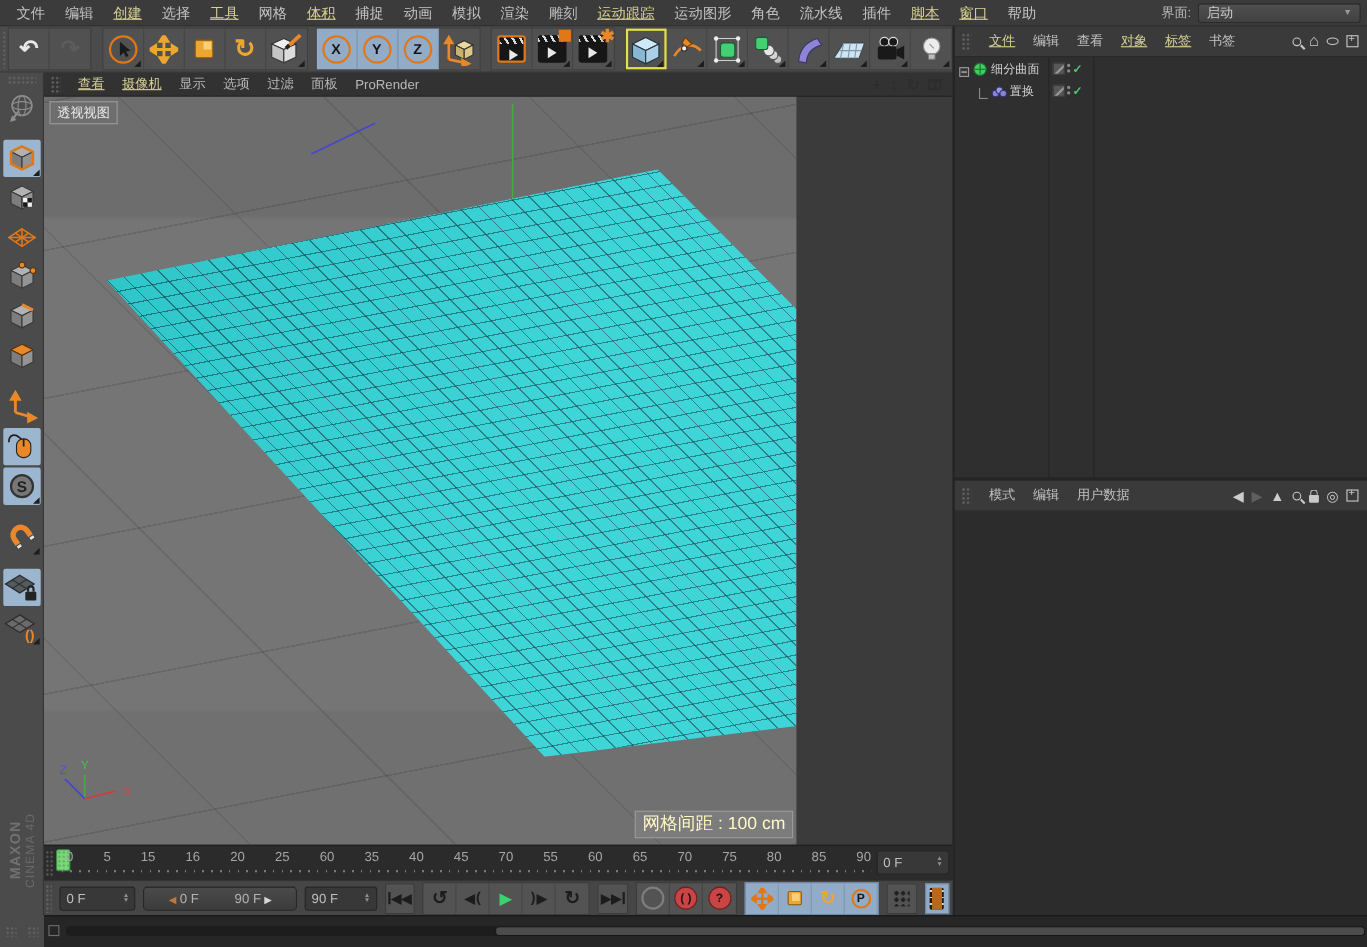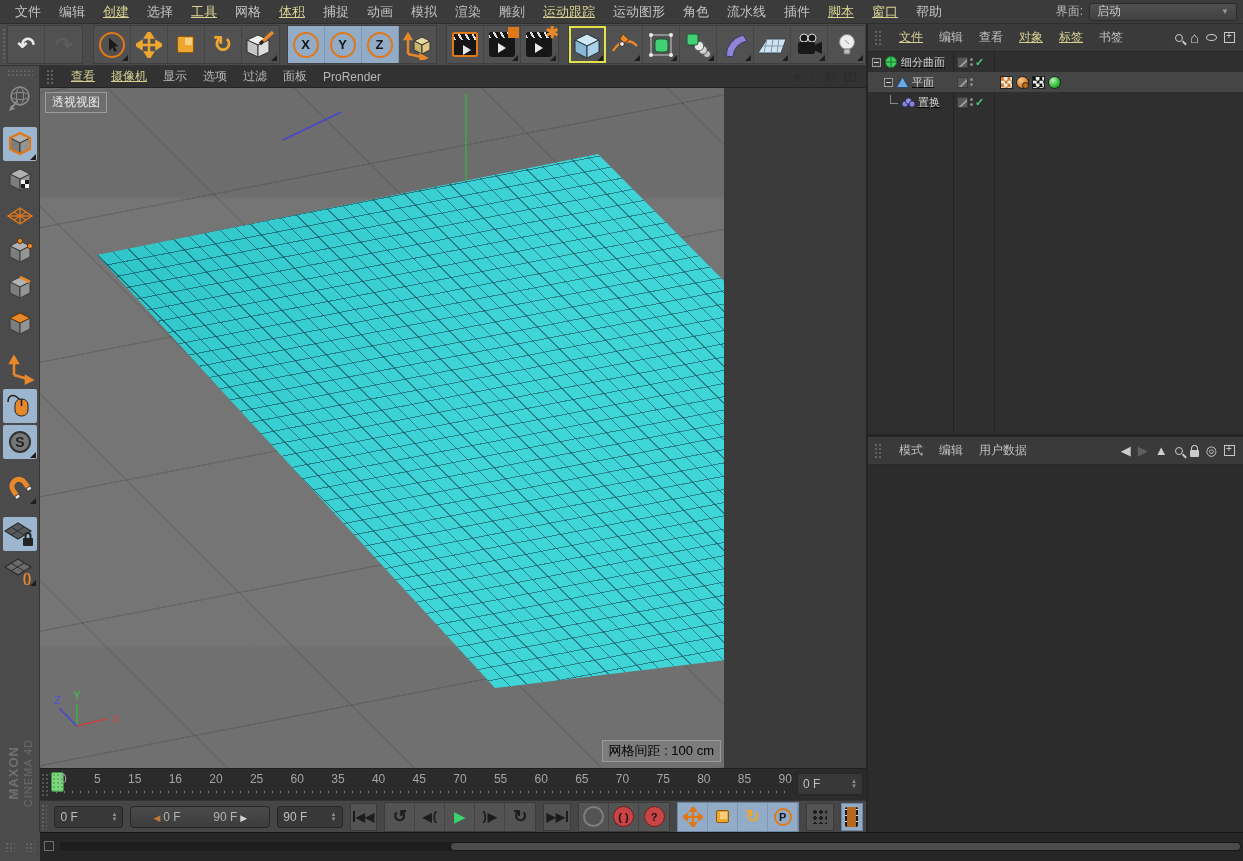--- a/index.html
+++ b/index.html
@@ -85,21 +85,21 @@
   .axes-svg { position:absolute; inset:0; }
   .plane { position:absolute; inset:0; background-color:#2fd2d5;
       background-image:
         linear-gradient(115deg, rgba(0,40,60,.10), rgba(255,255,255,.08) 60%),
         repeating-linear-gradient(-11deg, rgba(6,48,60,.55) 0 1px, transparent 1px 13px),
         repeating-linear-gradient(45deg,  rgba(6,48,60,.55) 0 1px, transparent 1px 13px);
       clip-path:polygon(558px 66px, 825px 335px, 825px 555px, 455px 600px, 57px 167px); }
   .view-label { position:absolute; left:5px; top:4px; background:#6e6e6e; border:1px solid #9c9c9c;
       color:#e8e8e8; font-size:12px; padding:1px 6px; }
   .grid-label { position:absolute; right:3px; bottom:6px; background:#7c7c7c; border:1px solid #9a9a9a;
-      color:#000000; font-size:13px; padding:1px 6px; }
+      color:#fef9c3; font-size:16px; padding:1px 6px; }
   .gizmo { position:absolute; left:10px; top:600px; }
 
   
   .rpanel { position:absolute; left:866px; top:24px; width:377px; height:808px;
             background:#2f2f2f; border-left:2px solid #242424; }
   .pn-head { height:28px; background:#3a3a3a; border-bottom:1px solid #282828;
              display:flex; align-items:center; padding:0 6px; gap:2px; }
   .pn-head .mi { font-size:12px; padding:1px 8px; color:#c0c0c0; }
   .pn-head .mi.hl { color:#d5cf92; }
   .pn-icons { margin-left:auto; display:flex; align-items:center; gap:7px; padding-right:2px; }
@@ -111,21 +111,21 @@
   .oval { width:11px; height:7px; border:1.5px solid #c9c9c9; border-radius:50%; }
   .padd { width:11px; height:11px; border:1.5px solid #c9c9c9; position:relative; }
   .padd::after { content:"+"; position:absolute; left:1px; top:-3px; color:#c9c9c9; font-size:10px; }
   .lock { width:9px; height:7px; background:#c9c9c9; border-radius:1px; position:relative; margin-top:5px; }
   .lock::before { content:""; position:absolute; left:1px; top:-5px; width:5px; height:5px;
                   border:1.5px solid #c9c9c9; border-bottom:none; border-radius:4px 4px 0 0; }
   .om-tree { height:382px; background:#2f2f2f; position:relative; }
   .om-col-div { position:absolute; top:0; bottom:0; width:1px; background:#242424; }
   .om-row { position:relative; height:20px; display:flex; align-items:center; }
   .om-row.selrow { background:#454545; }
-  .om-name { display:flex; align-items:center; gap:3px; width:85px; overflow:hidden; padding-left:4px;text-decoration:underline; }
+  .om-name { display:flex; align-items:flex-end; gap:3px; width:85px; overflow:hidden; padding-left:4px; }
   .om-name .nm { color:#d2d2d2; font-size:11px; white-space:nowrap; }
   .expander { width:9px; height:9px; border:1px solid #9a9a9a; background:#393939; position:relative; flex:none; }
   .expander::after { content:""; position:absolute; left:1px; top:3px; width:5px; height:1px; background:#cfcfcf; }
   .elbow { width:8px; height:10px; border-left:1px solid #8a8a8a; border-bottom:1px solid #8a8a8a;
            margin-top:-6px; flex:none; }
   .om-state { width:41px; display:flex; align-items:center; gap:2px; padding-left:4px; flex:none; }
   .slashsq { width:11px; height:11px; background:#575757; border:1px solid #3a3a3a; position:relative; overflow:hidden; }
   .slashsq::after { content:""; position:absolute; left:-2px; top:4px; width:16px; height:1.5px;
                     background:#9a9a9a; transform:rotate(-45deg); }
   .vdots { display:flex; flex-direction:column; gap:2px; }
@@ -602,42 +602,20 @@
           </div>
           <div class="om-state">
             <span class="slashsq"></span>
             <span class="vdots">
                 <i></i>
                 <i></i>
               </span>
             <span class="chk">✓</span>
           </div>
         </div>
-        <div class="om-row selrow">
-          <div class="om-name" style="padding-left:16px">
-            <span class="expander"></span>
-            <svg width="13" height="13">
-              <polygon points="6.5,1 12.5,11.5 0.5,11.5" fill="#6aaae6" stroke="#2a4a6a"></polygon>
-            </svg>
-            <span class="nm">平面</span>
-          </div>
-          <div class="om-state">
-            <span class="slashsq"></span>
-            <span class="vdots">
-                <i></i>
-                <i></i>
-              </span>
-          </div>
-          <div class="om-tags">
-            <span class="tagchip tag-checker-o"></span>
-            <span class="tagchip tag-ball-o"></span>
-            <span class="tagchip tag-checker-bw"></span>
-            <span class="tagchip tag-ball-g"></span>
-          </div>
-        </div>
         <div class="om-row">
           <div class="om-name" style="padding-left:22px">
             <span class="elbow"></span>
             <svg width="14" height="13">
               <circle cx="4" cy="8" r="3" fill="#8585d8" stroke="#34346e"></circle>
               <circle cx="7.5" cy="5" r="3" fill="#9a9ae2" stroke="#34346e"></circle>
               <circle cx="11" cy="8" r="3" fill="#8585d8" stroke="#34346e"></circle>
             </svg>
             <span class="nm">置换</span>
           </div>

